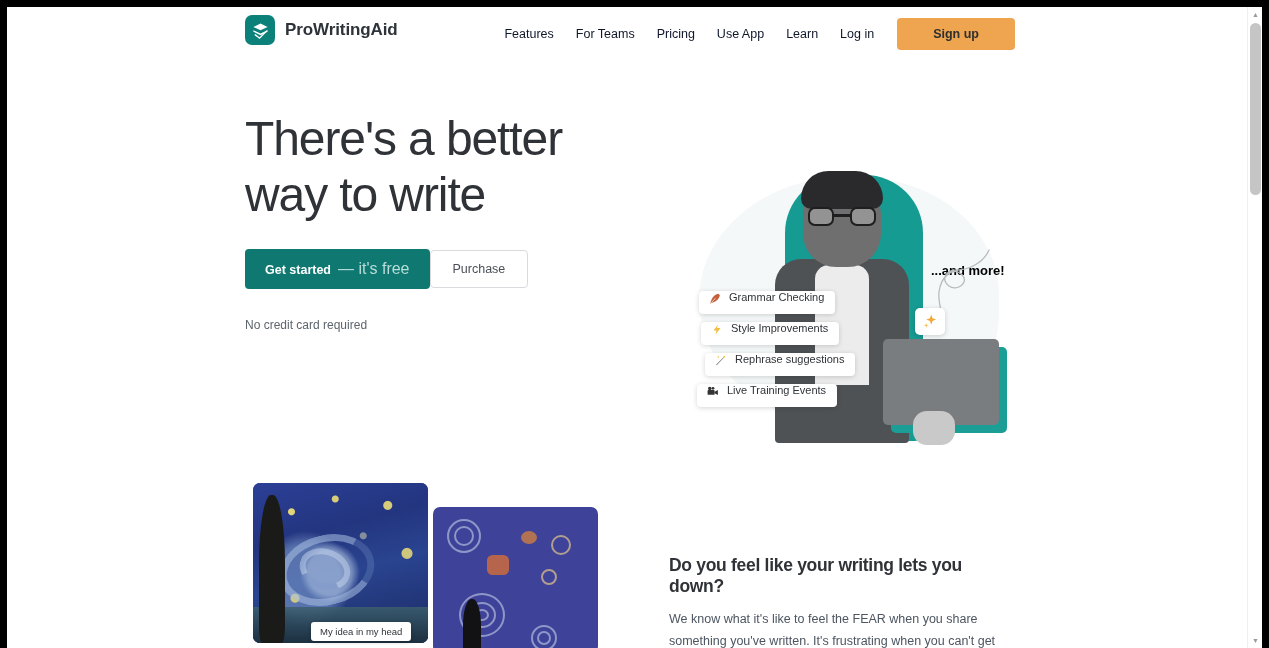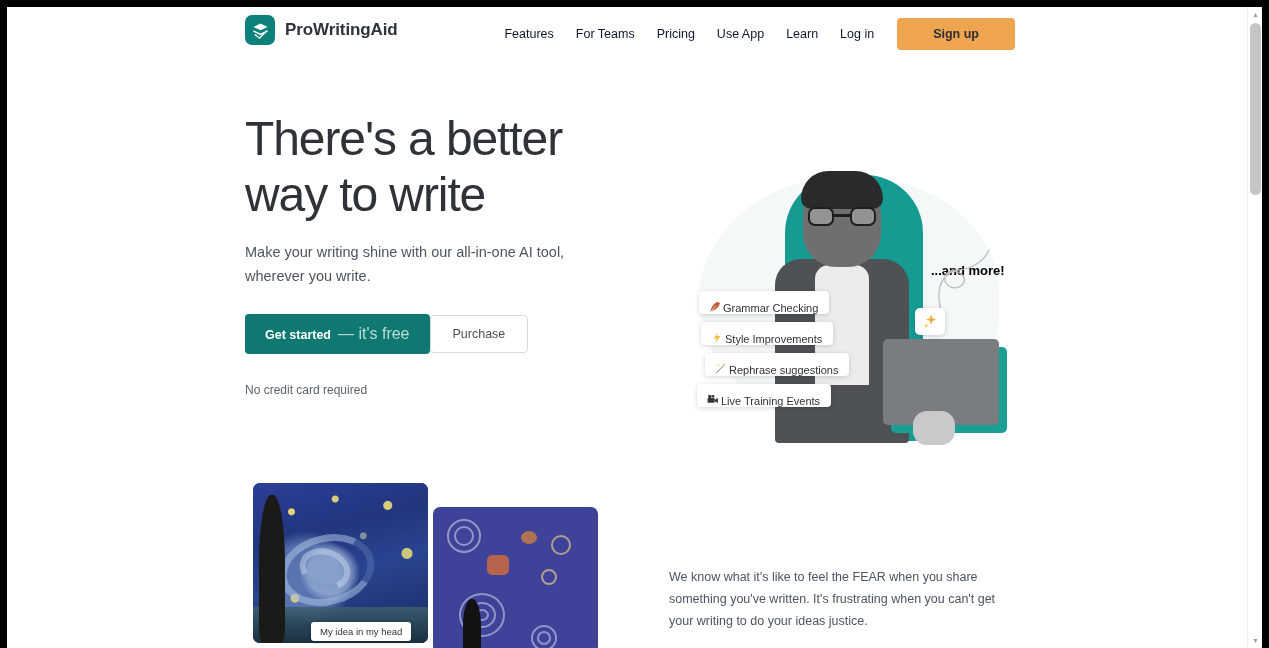--- a/index.html
+++ b/index.html
@@ -265,21 +265,21 @@
     background: #c9c9c9;
     border-radius: 14px;
   }
 
   .feature-chip {
     position: absolute;
     background: #ffffff;
     border-radius: 4px;
     box-shadow: 0 1px 5px rgba(0,0,0,0.17);
     height: 23px;
-    display: flex; align-items: flex-end; gap: 1px;
+    display: flex; align-items: flex-start; gap: 7px;
     padding: 0 11px 0 8px;
     white-space: nowrap;
     cursor: pointer;
   }
   .feature-chip .chip-label {
     font-size: 11px;
     color: #2f3337;
   }
   .chip-icon {
     width: 15px; height: 15px;
@@ -466,21 +466,20 @@
           <span class="nav-link">Log in</span>
           <button id="signup-button">Sign up</button>
         </nav>
 
       </header>
 
       <section id="hero">
 
         <div id="hero-copy">
           <h1 id="hero-title">There's a better way to write</h1>
-          <p id="hero-subtitle">Make your writing shine with our all-in-one AI tool, wherever you write.</p>
 
           <div id="hero-actions">
             <button id="get-started-button">
               <span id="get-started-label">Get started</span>
               <span id="get-started-note">— it's free</span>
             </button>
             <button id="purchase-button">Purchase</button>
           </div>
 
           <p id="no-card-note">No credit card required</p>
@@ -587,20 +586,21 @@
             <div class="sk-swirl" style="left:104px; top:124px; width:14px; height:14px;"></div>
             <div class="sk-swirl" style="left:118px; top:28px;  width:20px; height:20px; border-color:rgba(216,188,140,0.75);"></div>
             <div class="sk-swirl" style="left:108px; top:62px;  width:16px; height:16px; border-color:rgba(216,188,140,0.75);"></div>
             <div class="sk-star" style="left:88px;  top:24px;  width:16px; height:13px; background:rgba(198,122,72,0.85);"></div>
             <div class="sk-star" style="left:54px;  top:48px;  width:22px; height:20px; background:rgba(196,104,68,0.9); border-radius:26%;"></div>
             <div class="sk-cypress"></div>
           </div>
         </div>
 
         <div id="section-two-copy">
+          <h2 id="section-two-title">Do you feel like your writing lets you down?</h2>
           <p id="section-two-body">We know what it's like to feel the FEAR when you share something you've written. It's frustrating when you can't get your writing to do your ideas justice.</p>
         </div>
 
       </section>
 
     </div>
 
     <div id="scrollbar">
       <div id="scroll-up-arrow">▲</div>
       <div id="scroll-thumb"></div>

